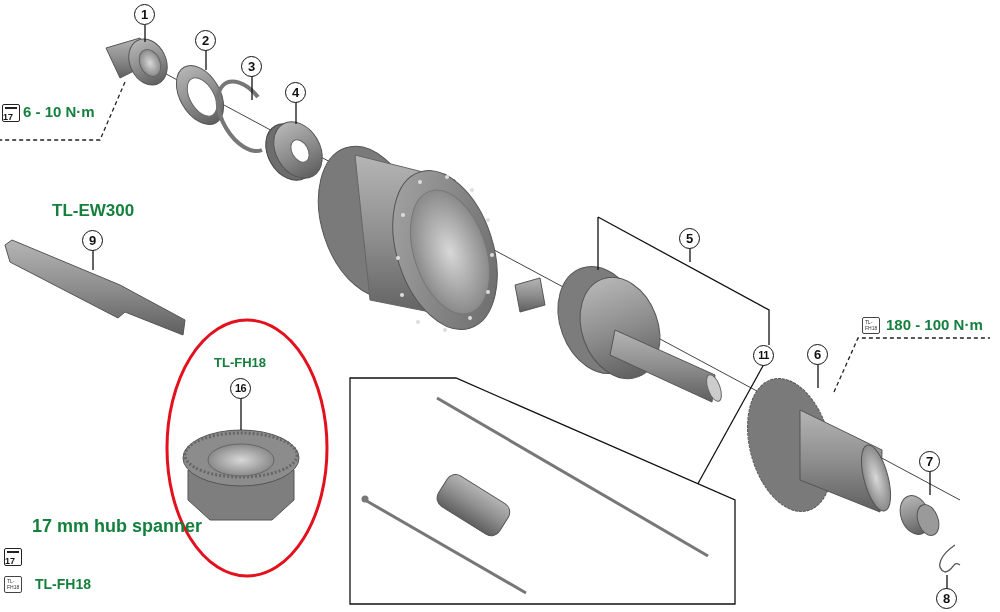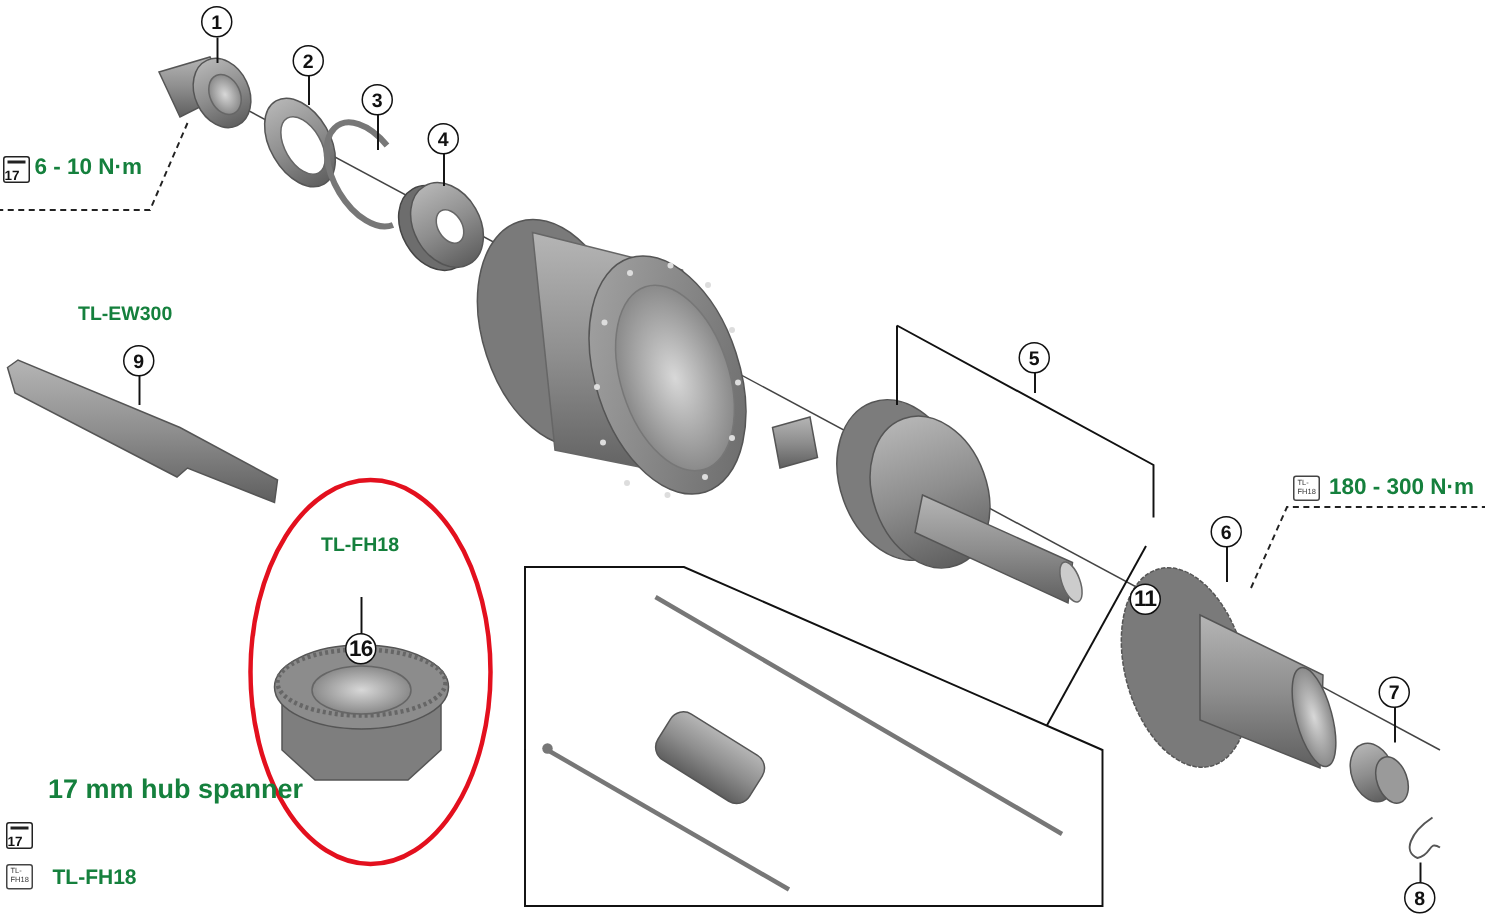--- a/index.html
+++ b/index.html
@@ -2,21 +2,21 @@
 <html><head>
 <meta charset="utf-8">
 <style>
   html, body { margin: 0; padding: 0; background: #ffffff; }
   body { width: 1000px; height: 612px; position: relative; overflow: hidden; font-family: "Liberation Sans", sans-serif; }
   #stage { position: absolute; left: 0; top: 0; width: 1000px; height: 612px; }
   .lbl { position: absolute; font-weight: bold; color: #15803d; white-space: nowrap; font-family: "Liberation Sans", sans-serif; }
   .callout { position: absolute; width: 19px; height: 19px; border: 1.5px solid #111; border-radius: 50%; background: #fff;
              font-size: 13px; font-weight: bold; text-align: center; line-height: 19px; color: #111; box-sizing: content-box;
              font-family: "Liberation Sans", sans-serif; }
-  .callout.two { font-size: 15px; letter-spacing: -0.5px; margin-top: 44px; }
+  .callout.two { font-size: 11px; letter-spacing: -0.5px; }
   .spanner-icon { position: absolute; width: 16px; height: 16px; border: 1.5px solid #222; border-radius: 2px; background: #fff; }
   .spanner-icon .top { position: absolute; left: 2px; top: 2px; width: 12px; height: 4px; border-top: 2px solid #222; }
   .spanner-icon .num { position: absolute; left: 0; right: 0; bottom: -1px; font-size: 9px; font-weight: bold; text-align: left; color: #111; }
   .tl-icon { position: absolute; width: 18px; height: 17px; border: 1.5px solid #444; border-radius: 2px; background: #fff;
              font-size: 5px; line-height: 6px; color: #333; text-align: left; padding-left: 2px; padding-top: 1px; box-sizing: border-box; }
 </style>
 </head>
 <body>
 
 <div id="stage">
@@ -156,23 +156,23 @@
 <div class="callout two" style="left:230px;top:378px">16</div>
 <div class="callout two" style="left:753px;top:345px">11</div>
 
 <div class="spanner-icon" style="left:2px;top:104px">
   <div class="top"></div>
       <div class="num">17</div>
 </div>
 <div class="lbl" style="left:23px;top:103px;font-size:15px">6 - 10 N·m</div>
 
 <div class="tl-icon" style="left:862px;top:317px">TL-<br>FH18</div>
-<div class="lbl" style="left:886px;top:316px;font-size:15px">180 - 300 N·m</div>
+<div class="lbl" style="left:886px;top:316px;font-size:15px">180 - 100 N·m</div>
 
-<div class="lbl" style="left:52px;top:201px;font-size:13px">TL-EW300</div>
+<div class="lbl" style="left:52px;top:201px;font-size:17px">TL-EW300</div>
 <div class="lbl" style="left:214px;top:355px;font-size:13px">TL-FH18</div>
 
 <div>
   <div class="spanner-icon" style="left:4px;top:548px">
     <div class="top"></div>
         <div class="num">17</div>
   </div>
   <div class="lbl" style="left:32px;top:516px;font-size:18px">17 mm hub spanner</div>
   <div class="tl-icon" style="left:4px;top:576px">TL-<br>FH18</div>
   <div class="lbl" style="left:35px;top:576px;font-size:14px">TL-FH18</div>

